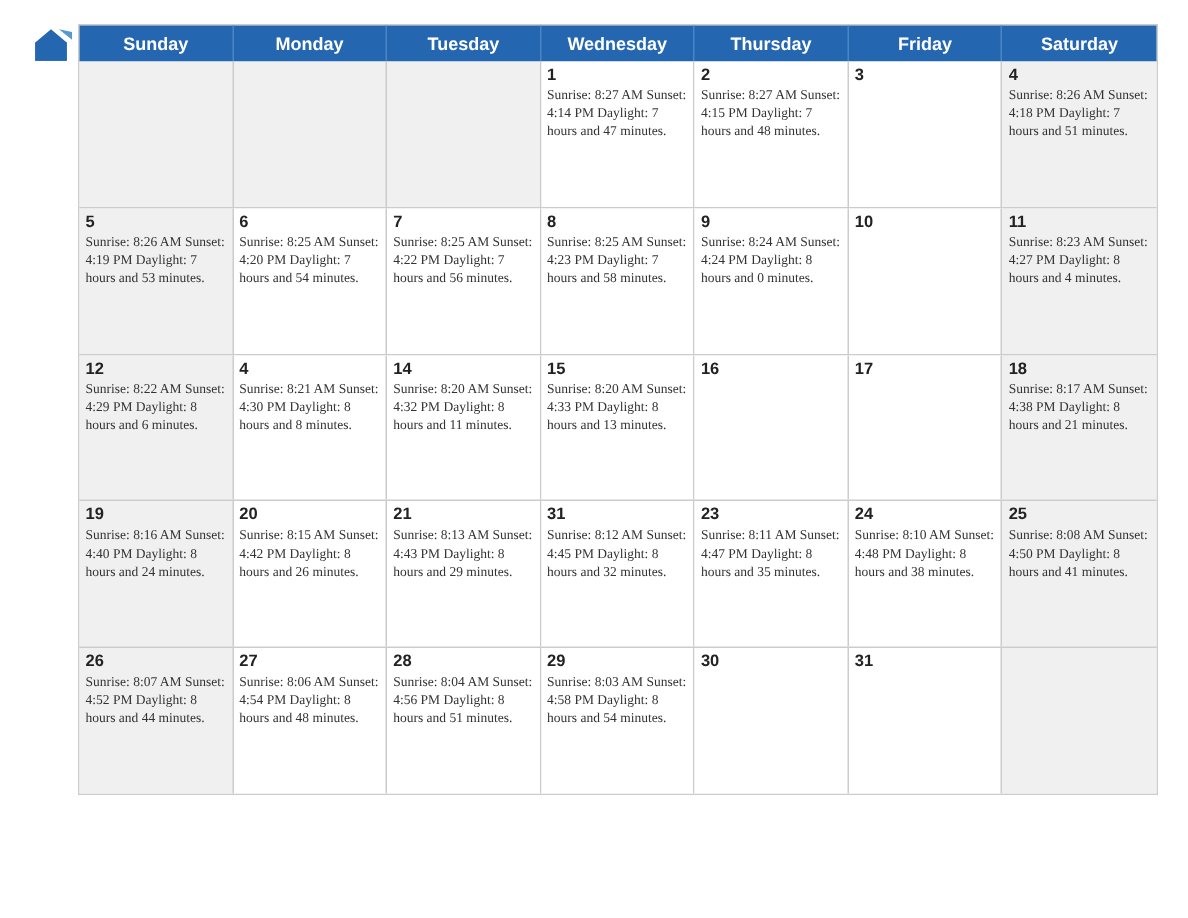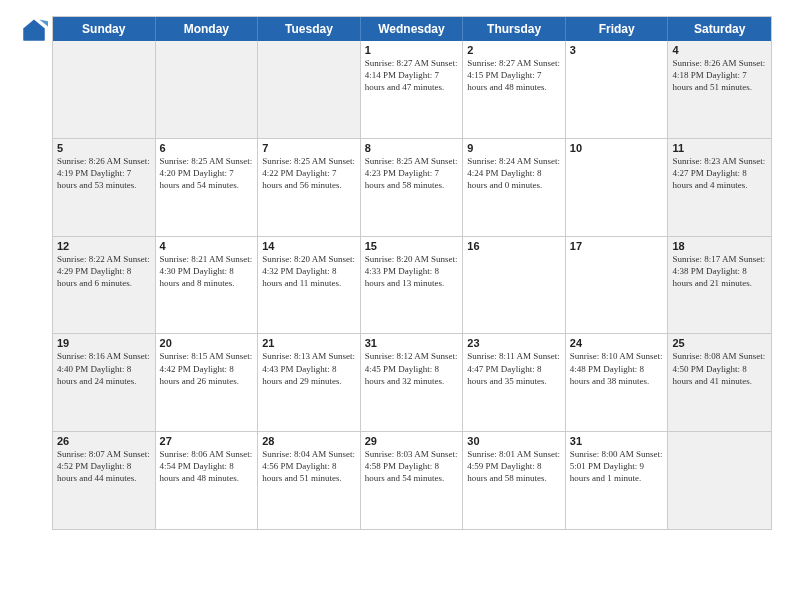--- a/index.html
+++ b/index.html
@@ -308,27 +308,21 @@
 Daylight: 8 hours and 51 minutes.</div>
           </div>
           <div class="calendar-cell">
             <div class="cell-date">29</div>
             <div class="cell-text">Sunrise: 8:03 AM
 Sunset: 4:58 PM
 Daylight: 8 hours and 54 minutes.</div>
           </div>
           <div class="calendar-cell">
             <div class="cell-date">30</div>
-            <div class="cell-text">Sunrise: 8:01 AM
-Sunset: 4:59 PM
-Daylight: 8 hours and 58 minutes.</div>
           </div>
           <div class="calendar-cell">
             <div class="cell-date">31</div>
-            <div class="cell-text">Sunrise: 8:00 AM
-Sunset: 5:01 PM
-Daylight: 9 hours and 1 minute.</div>
           </div>
           <div class="calendar-cell shaded"></div>
         </div>
       </div>
   </div>
 </div>
 
 </body></html>

